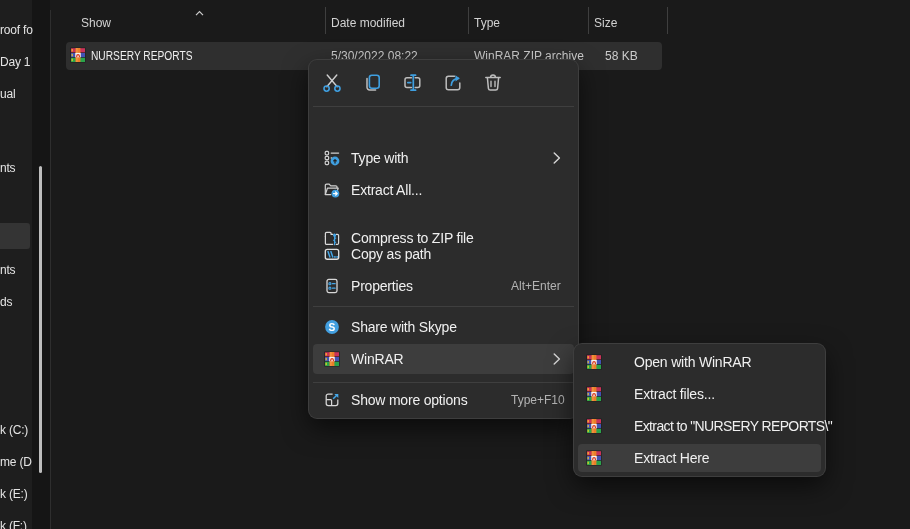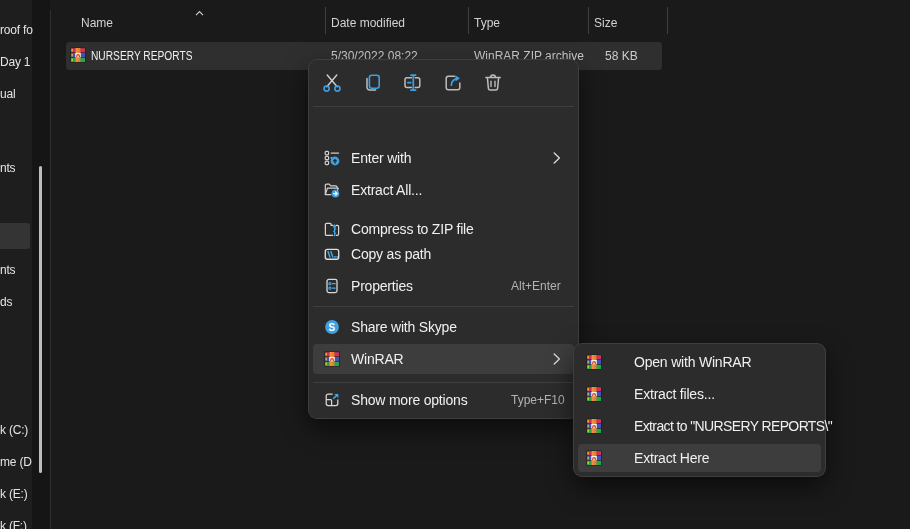--- a/index.html
+++ b/index.html
@@ -68,21 +68,21 @@
   <div class="it" style="top:86px">ual</div>
   <div class="it" style="top:160px">nts</div>
   <div class="it" style="top:262px">nts</div>
   <div class="it" style="top:294px">ds</div>
   <div class="it" style="top:422px">k (C:)</div>
   <div class="it" style="top:454px">me (D</div>
   <div class="it" style="top:486px">k (E:)</div>
   <div class="it" style="top:518px">k (F:)</div>
 </div>
 
-<div class="hdr" style="left:81px">Name</div>
+<div class="hdr" style="left:81px">Show</div>
 <svg class="abs" style="left:195px;top:10px" width="9" height="7" viewBox="0 0 9 7">
     <path d="M1 5.2 L4.5 1.6 L8 5.2" fill="none" stroke="#cdcdcd" stroke-width="1.2"></path>
   </svg>
 <div class="hdr" style="left:331px">Date modified</div>
 <div class="hdr" style="left:474px">Type</div>
 <div class="hdr" style="left:594px">Size</div>
 <div class="hsep" style="left:325px"></div>
 <div class="hsep" style="left:468px"></div>
 <div class="hsep" style="left:588px"></div>
 <div class="hsep" style="left:667px"></div>
@@ -127,36 +127,36 @@
   <div class="mi" style="top:82px">
     <svg class="ic" width="16" height="16" viewBox="0 0 16 16">
       <rect x="1.2" y="1.4" width="3.4" height="3.4" rx="1" fill="none" stroke="#cfcfcf" stroke-width="1.2"></rect>
       <rect x="1.2" y="6.3" width="3.4" height="3.4" rx="1" fill="none" stroke="#cfcfcf" stroke-width="1.2"></rect>
       <rect x="1.2" y="11.2" width="3.4" height="3.4" rx="1" fill="none" stroke="#cfcfcf" stroke-width="1.2"></rect>
       <path d="M7.2 3.1 h7.4" stroke="#cfcfcf" stroke-width="1.3" stroke-linecap="round"></path>
       <path d="M7.2 8 h0.6" stroke="#cfcfcf" stroke-width="1.3" stroke-linecap="round"></path>
       <circle cx="11" cy="11" r="4.4" fill="#3f9fe0"></circle>
       <path d="M11 13.1 V9.7 M9.7 10.9 L11 9.6 L12.3 10.9" fill="none" stroke="#222222" stroke-width="1.25" stroke-linecap="round" stroke-linejoin="round"></path>
     </svg>
-    <span class="lb">Enter with</span>
+    <span class="lb">Type with</span>
     <svg class="ch" width="8" height="12">
         <use href="#chev"></use>
       </svg>
   </div>
   <div class="mi" style="top:114px">
     <svg class="ic" width="16" height="16" viewBox="0 0 16 16">
       <path d="M1.3 12.6 V3.4 a1.3 1.3 0 0 1 1.3 -1.3 h2.6 l1.5 1.7 h5 a1.3 1.3 0 0 1 1.3 1.3 v0.9" fill="none" stroke="#d2d2d2" stroke-width="1.2" stroke-linejoin="round"></path>
       <path d="M1.3 12.6 L3.4 6.2 h10.8 l-1 3" fill="none" stroke="#d2d2d2" stroke-width="1.2" stroke-linejoin="round"></path>
       <path d="M1.3 12.6 h5.5" stroke="#d2d2d2" stroke-width="1.2" stroke-linecap="round"></path>
       <circle cx="11.4" cy="11.6" r="3.9" fill="#3f9fe0"></circle>
       <path d="M9.5 11.6 h3.6 M11.6 10 l1.7 1.6 l-1.7 1.6" fill="none" stroke="#fff" stroke-width="1.2" stroke-linecap="round" stroke-linejoin="round"></path>
     </svg>
     <span class="lb">Extract All...</span>
   </div>
-  <div class="mi" style="top:153px">
+  <div class="mi" style="top:162px">
     <svg class="ic" width="16" height="16" viewBox="0 0 16 16">
       <path d="M1.4 6.7 V3.6 a1.2 1.2 0 0 1 1.2 -1.2 h3.5 a1 1 0 0 1 1 1 v1 h2.3" fill="none" stroke="#d8d8d8" stroke-width="1.2" stroke-linejoin="round"></path>
       <path d="M12 4.4 h1.4 a1.2 1.2 0 0 1 1.2 1.2 v7.6 a1.2 1.2 0 0 1 -1.2 1.2 h-1.6 M9.2 14.4 H2.6 a1.2 1.2 0 0 1 -1.2 -1.2 V6" fill="none" stroke="#d8d8d8" stroke-width="1.2" stroke-linejoin="round"></path>
       <path d="M10.6 3.6 V15.2" stroke="#45a7e8" stroke-width="1.25"></path>
       <path d="M10.6 8.1 h1.6 M10.6 10.2 h-1.6 M10.6 12.3 h1.6" stroke="#45a7e8" stroke-width="1.1"></path>
       <circle cx="10.6" cy="5.3" r="1.05" fill="none" stroke="#45a7e8" stroke-width="1.1"></circle>
     </svg>
     <span class="lb">Compress to ZIP file</span>
   </div>
   <div class="mi" style="top:178px">

